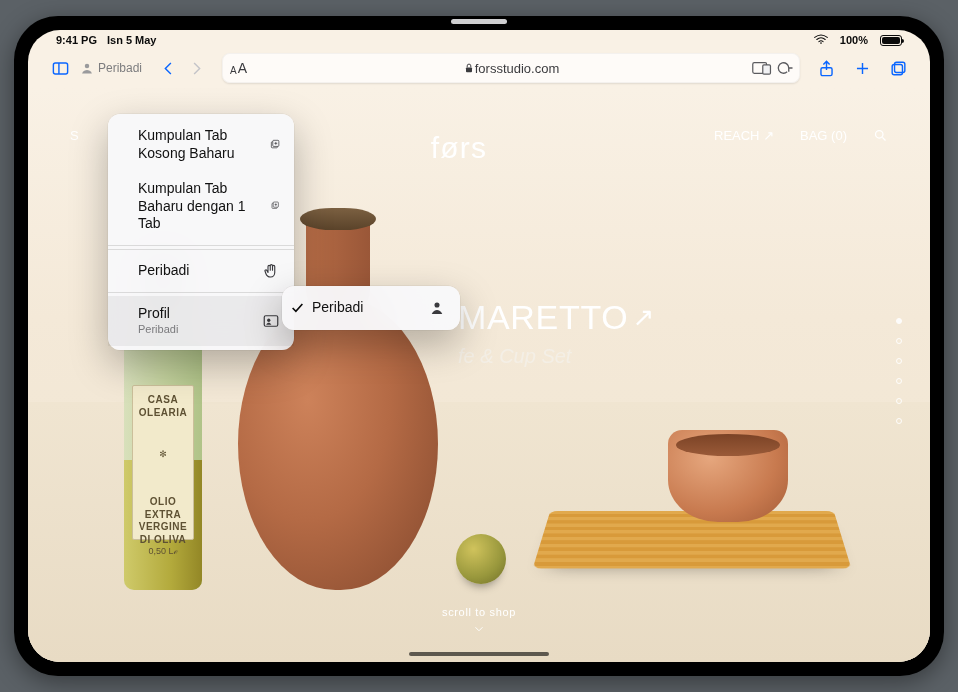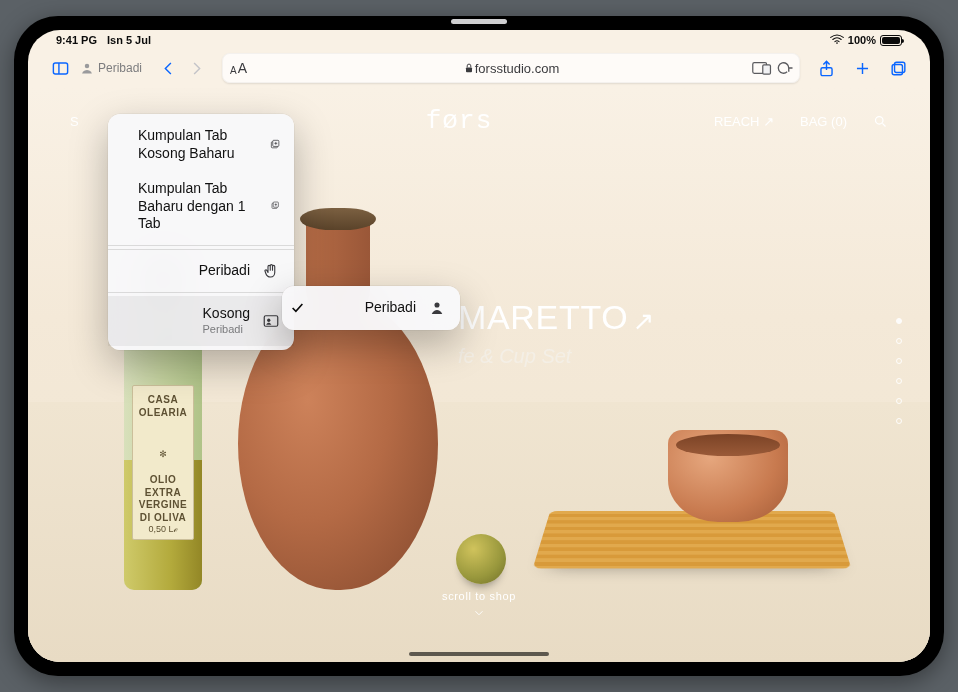--- a/index.html
+++ b/index.html
@@ -23,21 +23,21 @@
 }
 
 
 .status {
   height: 18px; display: flex; align-items: center; justify-content: space-between;
   padding: 2px 28px 0;
   font-size: 11px; font-weight: 600; color: #0b0b0b;
   position: relative; z-index: 50;
 }
 .status-left { display: flex; gap: 10px; align-items: center; }
-.status-right { display: flex; gap: 4px; align-items: center; }
+.status-right { display: flex; gap: 12px; align-items: center; }
 .battery { width: 22px; height: 11px; border: 1px solid #0b0b0b; border-radius: 3px; position: relative; }
 .battery:after { content:""; position:absolute; right:-3px; top:3px; width:2px; height:4px; background:#0b0b0b; border-radius:0 2px 2px 0; }
 .battery-fill { position:absolute; left:1px; top:1px; bottom:1px; right:1px; background:#0b0b0b; border-radius:2px; }
 .wifi svg { width:14px; height:11px; }
 .pill { position:absolute; left:50%; top:3px; transform:translateX(-50%); width:56px; height:5px; background:#cfcfd1; border-radius:3px; }
 
 
 .toolbar {
   height: 40px;
   display:flex; align-items:center; gap:4px;
@@ -115,46 +115,46 @@
 .cup:before{content:"";position:absolute;left:8px;right:8px;top:4px;height:22px;border-radius:50%;background:linear-gradient(#7b4326,#9a5a38);}
 .fruit {
   position:absolute; left:428px; bottom:78px; width:50px; height:50px;
   border-radius:50%;
   background:radial-gradient(circle at 35% 30%, #d0c35c, #98973c 60%, #6f6e28);
   box-shadow:0 8px 10px -6px rgba(0,0,0,.4);
 }
 
 
 .site-top { position:absolute; left:0; right:0; top:18px; display:flex; align-items:center; justify-content:space-between; padding:0 42px; color:#fff; font-weight:500; }
-.site-top .brand { flex:1; text-align:center; font-family:Liberation Mono, monospace; font-size:26px; letter-spacing:.04em; }
+.site-top .brand { flex:1; text-align:center; font-family:Liberation Sans, sans-serif; font-size:30px; letter-spacing:.04em;margin-top:25px; }
 .site-top .left { width:160px; font-size:13px; letter-spacing:.12em;}
 .site-top .right { width:200px; display:flex; align-items:center; justify-content:flex-end; gap:26px; font-size:13px; }
 .hero {
   position:absolute; left:430px; top:210px; color:#fff; font-family:"Times New Roman",serif;
 }
-.hero h1 { font-size:34px; font-weight:400; letter-spacing:.02em; display:flex; align-items:flex-end; gap:4px;}
+.hero h1 { font-size:34px; font-weight:400; letter-spacing:.02em; display:flex; align-items:center; gap:4px;}
 .hero .sub { font-size:20px; font-style:italic; margin-top:8px; color:#f4efe6;}
 .dots { position:absolute; right:28px; top:230px; display:flex; flex-direction:column; gap:14px; }
 .dots span { width:6px; height:6px; border-radius:50%; border:1px solid #fff; opacity:.9;}
 .dots span.active { background:#fff; }
-.scroll-cue { position:absolute; left:50%; bottom:42px; transform:translateX(-50%); color:#fff; font-size:11px; text-align:center; letter-spacing:.06em; }
+.scroll-cue { position:absolute; left:50%; bottom:26px; transform:translateX(-50%); color:#fff; font-size:11px; text-align:center; letter-spacing:.06em; }
 .scroll-cue svg { display:block; margin:4px auto 0; width:14px; height:14px; fill:none; stroke:#fff; stroke-width:1.6;}
 .home-indicator { position:absolute; left:50%; bottom:6px; transform:translateX(-50%); width:140px; height:4px; border-radius:3px; background:rgba(0,0,0,.6); z-index:80;}
 
 
 .menu {
   position:absolute; z-index:70;
   background:rgba(248,248,250,.96);
   backdrop-filter:blur(18px);
   border-radius:12px;
   box-shadow:0 14px 38px rgba(0,0,0,.28), 0 0 0 .5px rgba(0,0,0,.08);
   padding:4px 0;
   font-size:14px; color:#111;
 }
-.menu .row { display:flex; align-items:center; justify-content:flex-end; gap:12px; padding:9px 14px 9px 30px; position:relative; line-height:1.25; }
+.menu .row { display:flex; align-items:center; justify-content:space-between; gap:12px; padding:9px 14px 9px 30px; position:relative; line-height:1.25; }
 .menu .row .lead-icon, .menu .row .trail-icon { width:18px; height:18px; color:#3a3a3e; fill:currentColor; }
 .menu .row .check { position:absolute; left:9px; top:50%; transform:translateY(-50%); width:13px; height:13px; stroke:#0a0a0a; stroke-width:2; fill:none; }
 .menu .sep { height:1px; background:rgba(0,0,0,.12); margin:3px 0;}
 .menu .row .sub { display:block; font-size:11px; color:#7a7a7d; margin-top:1px; }
 .menu .row.hover { background:rgba(0,0,0,.055); }
 .menu.main { left:80px; top:84px; width:186px; }
 .menu.sub { left:254px; top:256px; width:178px; }
 
 .aA { font-size:14px; color:#3a3a3e; display:flex; align-items:flex-end; gap:1px;}
 .aA small{font-size:10px;}
@@ -162,21 +162,21 @@
 </head>
 <body>
 
 <div class="device">
   <div class="pill"></div>
   <div class="screen">
 
     <div class="status">
       <div class="status-left">
         <span>9:41 PG</span>
-        <span>Isn 5 Jul</span>
+        <span>Isn 5 May</span>
       </div>
       <div class="status-right">
         <span class="wifi">
           <svg viewBox="0 0 20 14">
               <path d="M1 4 Q10 -3 19 4 M4 7 Q10 2 16 7 M7 10 Q10 7.5 13 10" fill="none" stroke="#0b0b0b" stroke-width="1.5" stroke-linecap="round"></path>
               <circle cx="10" cy="12" r="1.2" fill="#0b0b0b"></circle>
             </svg>
         </span>
         <span>100%</span>
         <span class="battery">
@@ -265,21 +265,21 @@
           <div class="jug-lid"></div>
       </div>
       <div class="bottle">
         <div class="bottle-neck"></div>
           <div class="bottle-cap"></div>
         <div class="bottle-body">
           <div class="bottle-liquid"></div>
           <div class="bottle-label">
             <div class="big">CASA OLEARIA</div>
             <div style="margin-top:30px">✻</div>
-            <div style="margin-top:14px" class="big">OLIO EXTRA</div>
+            <div style="margin-top:36px" class="big">OLIO EXTRA</div>
             <div class="big">VERGINE</div>
             <div class="big">DI OLIVA</div>
             <div>0,50 Lℯ</div>
           </div>
         </div>
       </div>
 
       <div class="site-top">
         <div class="left">S</div>
         <div class="brand">førs</div>
@@ -341,21 +341,21 @@
       <div class="sep"></div>
       <div class="row">
         <span>Peribadi</span>
         <svg class="trail-icon" viewBox="0 0 24 24">
             <path d="M8 12V6a1.5 1.5 0 013 0v5V5a1.5 1.5 0 013 0v6V6a1.5 1.5 0 013 0v8c0 3-2 6-5.5 6S6 18.5 5 15l-1-3c-.5-1.3 1.6-2.3 2.5-.7L8 14z" fill="none" stroke="currentColor" stroke-width="1.5" stroke-linejoin="round"></path>
           </svg>
       </div>
       <div class="sep"></div>
       <div class="row hover">
         <span>
-          <span>Kosong</span>
+          <span>Profil</span>
           <span class="sub">Peribadi</span>
         </span>
         <svg class="trail-icon" viewBox="0 0 24 24">
             <rect x="3" y="5" width="18" height="14" rx="2" fill="none" stroke="currentColor" stroke-width="1.6"></rect>
             <circle cx="9" cy="11" r="2.2" fill="currentColor"></circle>
             <path d="M5.5 17c.8-2 2.3-2.8 3.5-2.8s2.7.8 3.5 2.8z" fill="currentColor"></path>
           </svg>
       </div>
     </div>
 

